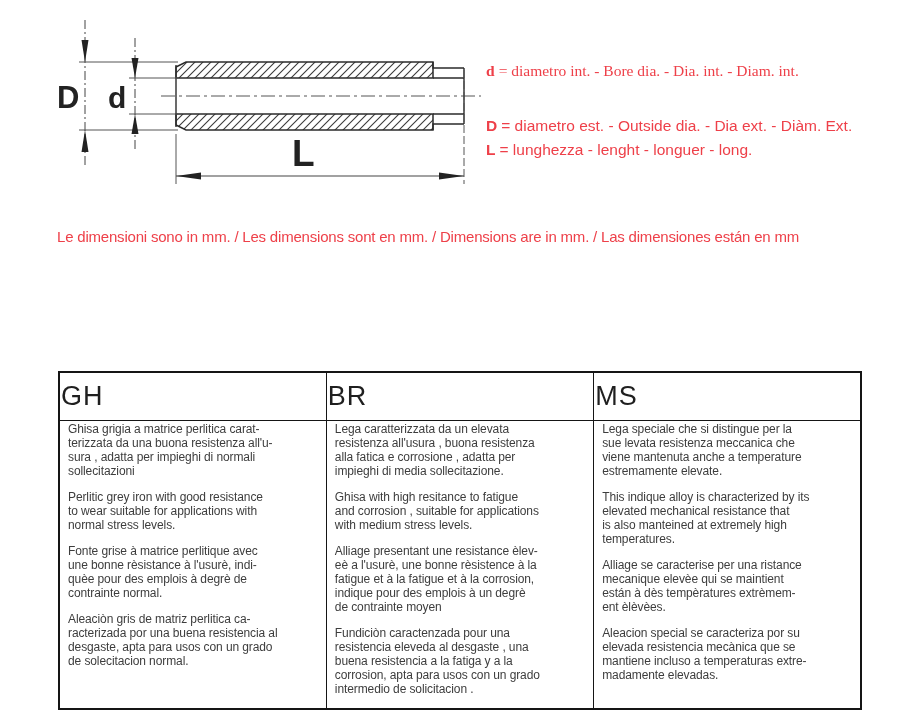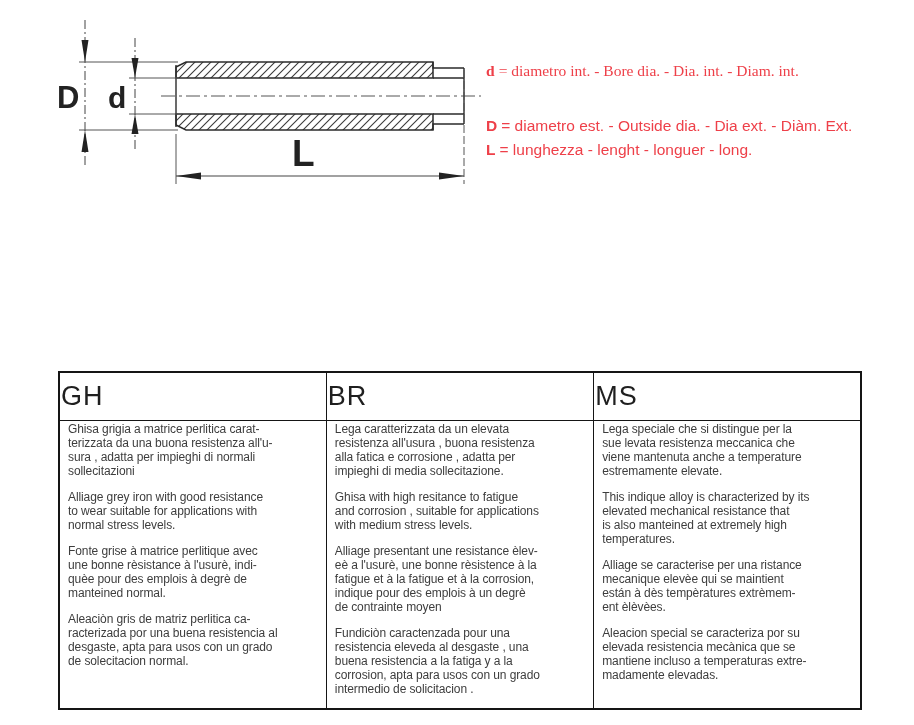--- a/index.html
+++ b/index.html
@@ -138,43 +138,44 @@
       <span class="legend-sym">d</span><span>= diametro int. - Bore dia. - Dia. int. - Diam. int.</span>
     </div>
     <div class="legend-row r1">
       <span class="legend-sym">D</span><span>= diametro est. - Outside dia. - Dia ext. - Diàm. Ext.</span>
     </div>
     <div class="legend-row r2">
       <span class="legend-sym">L</span><span>= lunghezza - lenght - longuer - long.</span>
     </div>
   </div>
 
+  <div class="note">Le dimensioni sono in mm. / Les dimensions sont en mm. / Dimensions are in mm. / Las dimensiones están en mm</div>
 
   <table class="materials">
     <thead>
       <tr>
         <th>GH</th>
         <th>BR</th>
         <th>MS</th>
       </tr>
     </thead>
     <tbody>
       <tr>
         <td>
           <p class="cell-p">Ghisa grigia a matrice perlitica carat-
 terizzata da una buona resistenza all'u-
 sura , adatta per impieghi di normali
 sollecitazioni</p>
-          <p class="cell-p">Alliage grey iron with good resistance
+          <p class="cell-p">Perlitic grey iron with good resistance
 to wear suitable for applications with
 normal stress levels.</p>
           <p class="cell-p">Fonte grise à matrice perlitique avec
 une bonne rèsistance à l'usurè, indi-
 quèe pour des emplois à degrè de
-manteined normal.</p>
+contrainte normal.</p>
           <p class="cell-p">Aleaciòn gris de matriz perlitica ca-
 racterizada por una buena resistencia al
 desgaste, apta para usos con un grado
 de solecitacion normal.</p>
         </td>
         <td>
           <p class="cell-p">Lega caratterizzata da un elevata
 resistenza all'usura , buona resistenza
 alla fatica e corrosione , adatta per
 impieghi di media sollecitazione.</p>

